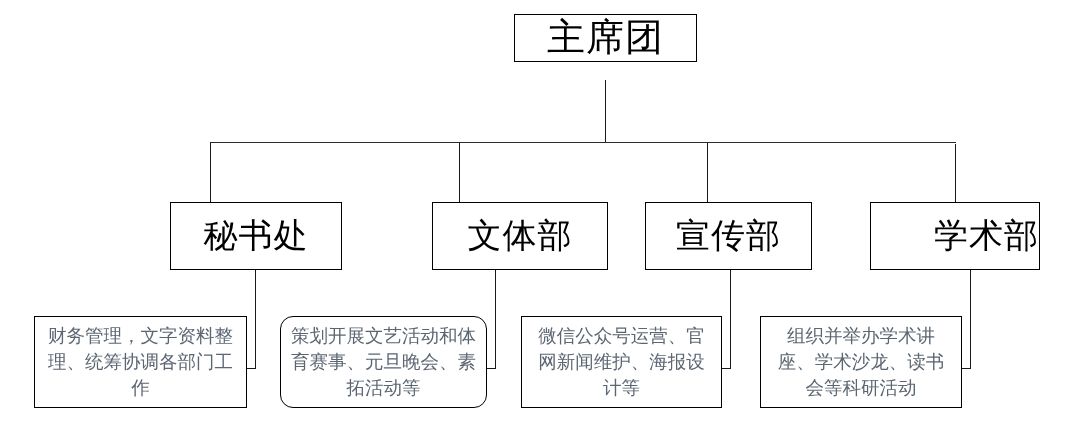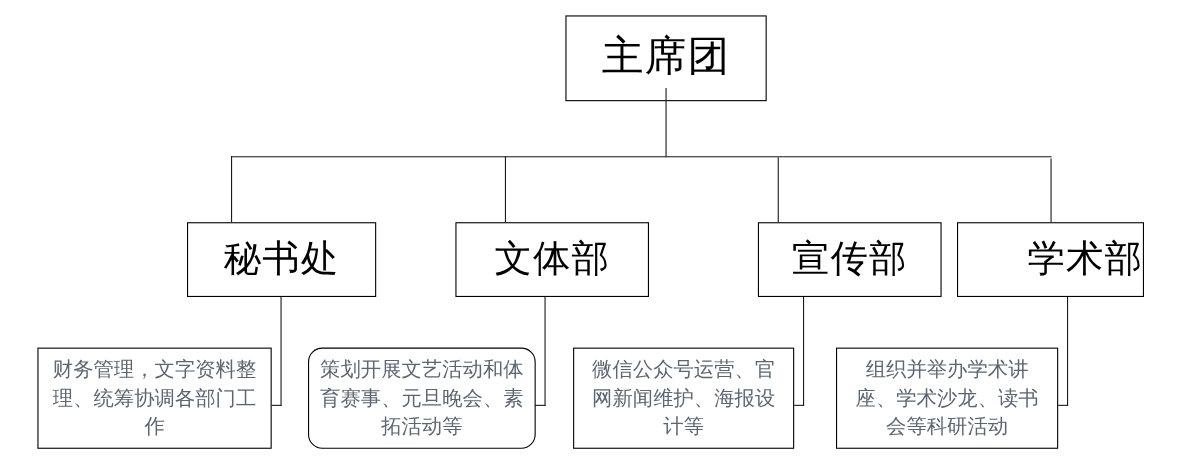--- a/index.html
+++ b/index.html
@@ -74,42 +74,42 @@
     position: absolute;
     height: 0;
     border-top: 1.7px solid #2b2b2b;
   }
 </style>
 </head>
 <body>
 
 <div id="chart-root">
 
-  <div class="node node-root" style="left:514px; top:14px; width:183px; height:78px;">
+  <div class="node node-root" style="left:514px; top:14px; width:183px; height:48px;">
     <span>主席团</span>
   </div>
 
   <div class="line-v" style="left:605px; top:80px; height:63px;"></div>
 
   <div class="line-bus" style="left:210px; top:142px; width:746px;"></div>
 
   <div class="line-v" style="left:210px; top:142px; height:61px;"></div>
   <div class="line-v" style="left:459px; top:142px; height:61px;"></div>
   <div class="line-v" style="left:707px; top:143px; height:60px;"></div>
   <div class="line-v" style="left:955px; top:144px; height:59px;"></div>
 
   <div class="node node-dept" style="left:170px; top:202px; width:172px; height:68px;">
     <span>秘书处</span>
   </div>
 
-  <div class="node node-dept" style="left:414px; top:202px; width:176px; height:68px;">
+  <div class="node node-dept" style="left:432px; top:202px; width:176px; height:68px;">
     <span>文体部</span>
   </div>
 
-  <div class="node node-dept" style="left:645px; top:202px; width:167px; height:68px;margin-left:44px;">
+  <div class="node node-dept" style="left:645px; top:202px; width:167px; height:68px;">
     <span>宣传部</span>
   </div>
 
   <div class="node node-dept" style="left:870px; top:202px; width:170px; height:68px;justify-content:flex-end;">
     <span>学术部</span>
   </div>
 
   <div class="line-v" style="left:255px; top:270px; height:99px;"></div>
   <div class="line-h" style="left:228px; top:368px; width:28px;"></div>
 

